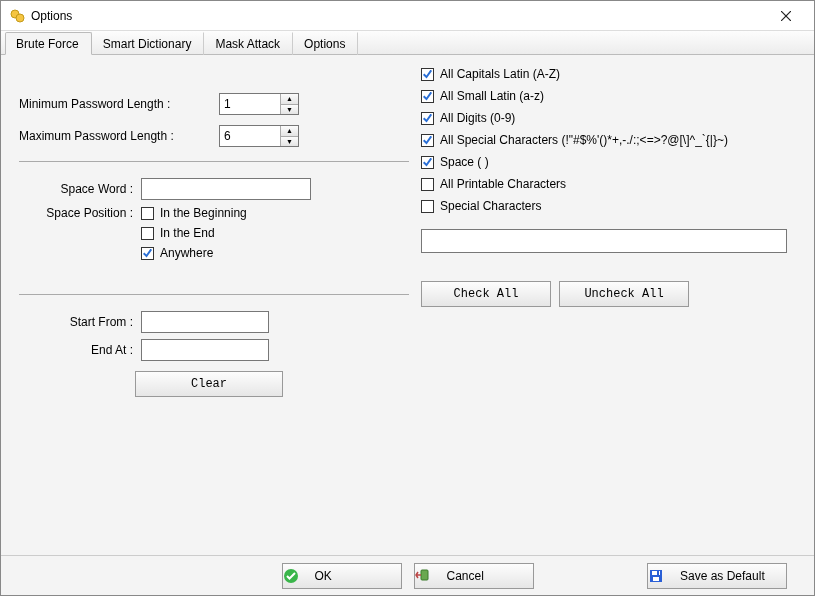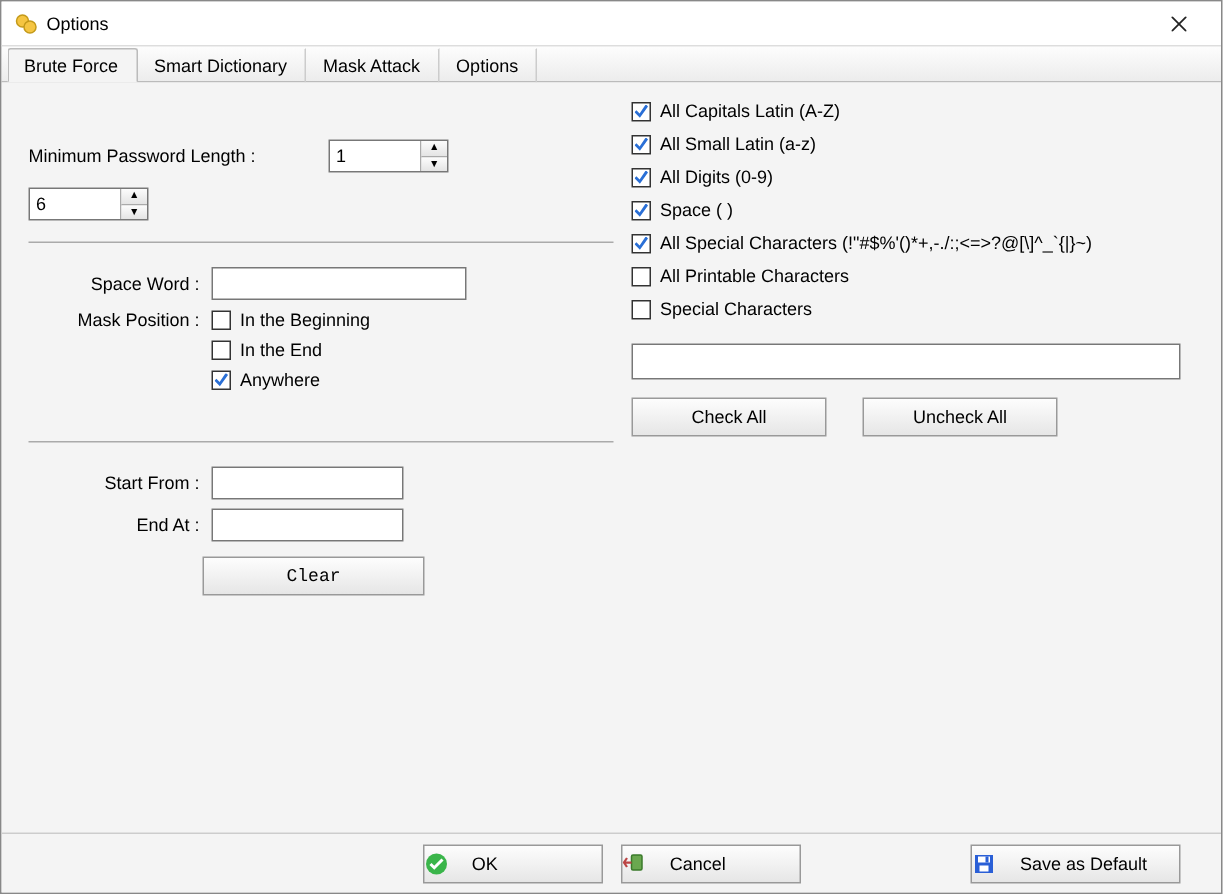--- a/index.html
+++ b/index.html
@@ -142,21 +142,21 @@
   }
   .footer .btn { width: 120px; justify-content: flex-start; padding-left: 0; gap: 16px; }
   .footer .btn.save { position: absolute; right: 27px; width: 140px; }
   .footer .icon { width: 16px; height: 16px; display:inline-flex; align-items:center; justify-content:center; }
   .right-col .cb-row { margin-bottom: 8px; }
   .custom-input {
     width: 366px; height: 24px; border: 1px solid #777;
     background: #fff; margin-top: 8px; padding: 0 4px;
     font-family: inherit; font-size: 12px; outline: none;
   }
-  .right-buttons { margin-top: 12px; display: flex; gap: 24px; }
+  .right-buttons { margin-top: 28px; display: flex; gap: 8px; font-family: Liberation Mono, monospace; }
   .right-buttons .btn { width: 130px; }
   .clear-btn-row { margin-top: 10px; }
   .clear-btn-row .btn { width: 148px; margin-left: 116px; font-family: Liberation Mono, monospace;}
 </style>
 </head>
 <body>
 
 <div class="titlebar">
   <span class="title-icon">
     <svg viewBox="0 0 16 16">
@@ -189,37 +189,38 @@
       <label class="lbl">Minimum Password Length :</label>
       <div class="spinner">
         <input type="text" value="1" style="">
         <div class="spins">
           <div class="spin-up">▲</div>
           <div class="spin-down">▼</div>
         </div>
       </div>
     </div>
     <div class="row">
+      <label class="lbl">Maximum Password Length :</label>
       <div class="spinner">
         <input type="text" value="6" style="">
         <div class="spins">
           <div class="spin-up">▲</div>
           <div class="spin-down">▼</div>
         </div>
       </div>
     </div>
 
     <hr class="sep">
 
     <div class="field-row">
       <div class="flabel">Space Word :</div>
       <input class="textbox" style="width: 170px;" value="">
     </div>
     <div class="field-row" style="align-items:flex-start; margin-top:6px;">
-      <div class="flabel">Mask Position :</div>
+      <div class="flabel">Space Position :</div>
       <div>
         <div class="cb-row">
           <span class="cb"></span>
           <span class="cb-label">In the Beginning</span>
         </div>
         <div class="cb-row">
           <span class="cb"></span>
           <span class="cb-label">In the End</span>
         </div>
         <div class="cb-row">
@@ -253,25 +254,25 @@
     <div class="cb-row">
       <span class="cb checked"></span>
       <span class="cb-label">All Small Latin (a-z)</span>
     </div>
     <div class="cb-row">
       <span class="cb checked"></span>
       <span class="cb-label">All Digits (0-9)</span>
     </div>
     <div class="cb-row">
       <span class="cb checked"></span>
+      <span class="cb-label">All Special Characters (!"#$%'()*+,-./:;&lt;=&gt;?@[\]^_`{|}~)</span>
+    </div>
+    <div class="cb-row">
+      <span class="cb checked"></span>
       <span class="cb-label">Space ( )</span>
-    </div>
-    <div class="cb-row">
-      <span class="cb checked"></span>
-      <span class="cb-label">All Special Characters (!"#$%'()*+,-./:;&lt;=&gt;?@[\]^_`{|}~)</span>
     </div>
     <div class="cb-row">
       <span class="cb"></span>
       <span class="cb-label">All Printable Characters</span>
     </div>
     <div class="cb-row">
       <span class="cb"></span>
       <span class="cb-label">Special Characters</span>
     </div>
 

